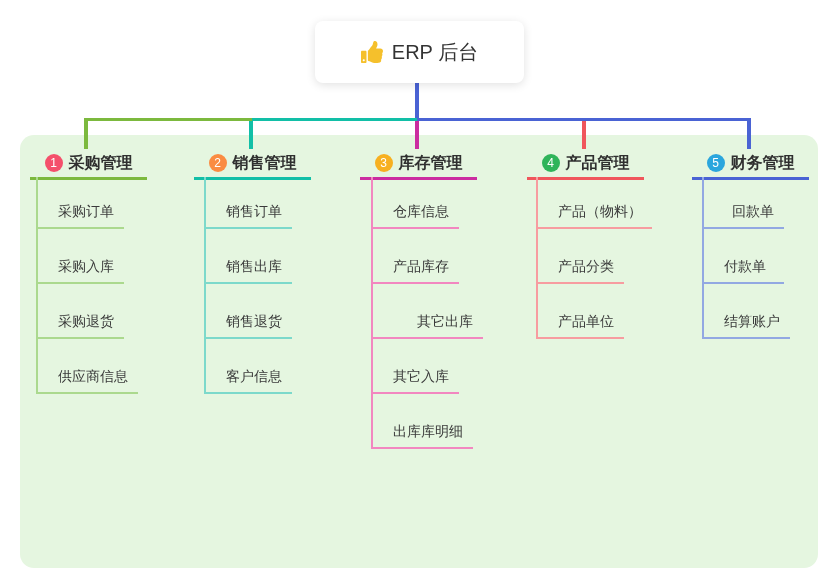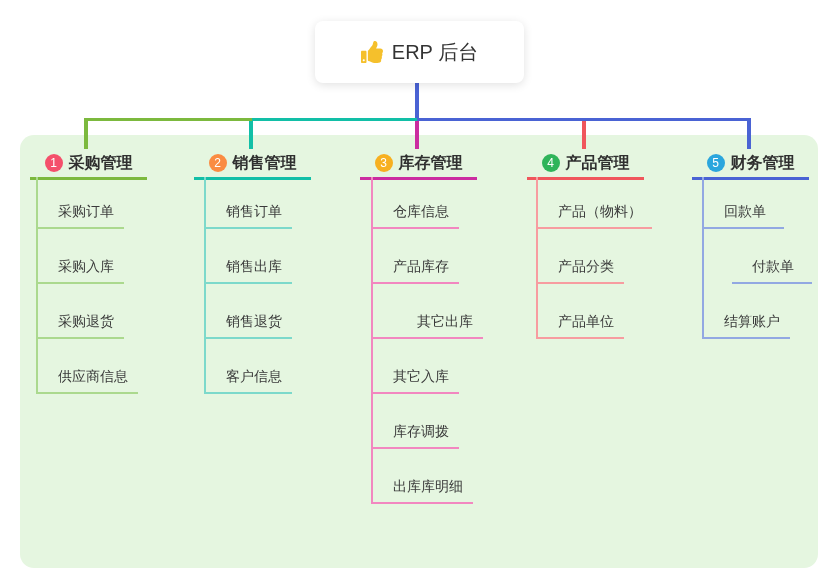--- a/index.html
+++ b/index.html
@@ -125,23 +125,20 @@
           <div class="item" style="border-bottom-color: rgb(242, 135, 192);">
             <span class="item-label">产品库存</span>
           </div>
           <div class="item" style="border-bottom-color: rgb(242, 135, 192); padding-left: 44px;">
             <span class="item-label">其它出库</span>
           </div>
           <div class="item" style="border-bottom-color: rgb(242, 135, 192);">
             <span class="item-label">其它入库</span>
           </div>
           <div class="item" style="border-bottom-color: rgb(242, 135, 192);">
-            <span class="item-label">库存调拨</span>
-          </div>
-          <div class="item" style="border-bottom-color: rgb(242, 135, 192);">
             <span class="item-label">出库库明细</span>
           </div>
         </div>
   </div>
 
   <div>
     <div class="branch-header" style="left: 527px; border-bottom-color: rgb(240, 86, 92);">
       <span class="badge" style="background: rgb(47, 180, 90);">4</span>
       <span class="branch-label">产品管理</span>
     </div>
@@ -157,24 +154,24 @@
           </div>
         </div>
   </div>
 
   <div>
     <div class="branch-header" style="left: 692px; border-bottom-color: rgb(74, 99, 212);">
       <span class="badge" style="background: rgb(43, 166, 221);">5</span>
       <span class="branch-label">财务管理</span>
     </div>
     <div class="branch-col" style="left: 702px; border-left-color: rgb(146, 168, 226);">
-          <div class="item" style="border-bottom-color: rgb(146, 168, 226);">
+          <div class="item" style="border-bottom-color: rgb(146, 168, 226); justify-content: flex-end;">
             <span class="item-label">回款单</span>
           </div>
-          <div class="item" style="border-bottom-color: rgb(146, 168, 226); margin-left: 28px;">
+          <div class="item" style="border-bottom-color: rgb(146, 168, 226);">
             <span class="item-label">付款单</span>
           </div>
           <div class="item" style="border-bottom-color: rgb(146, 168, 226);">
             <span class="item-label">结算账户</span>
           </div>
         </div>
   </div>
 </div>
 </div>
 

